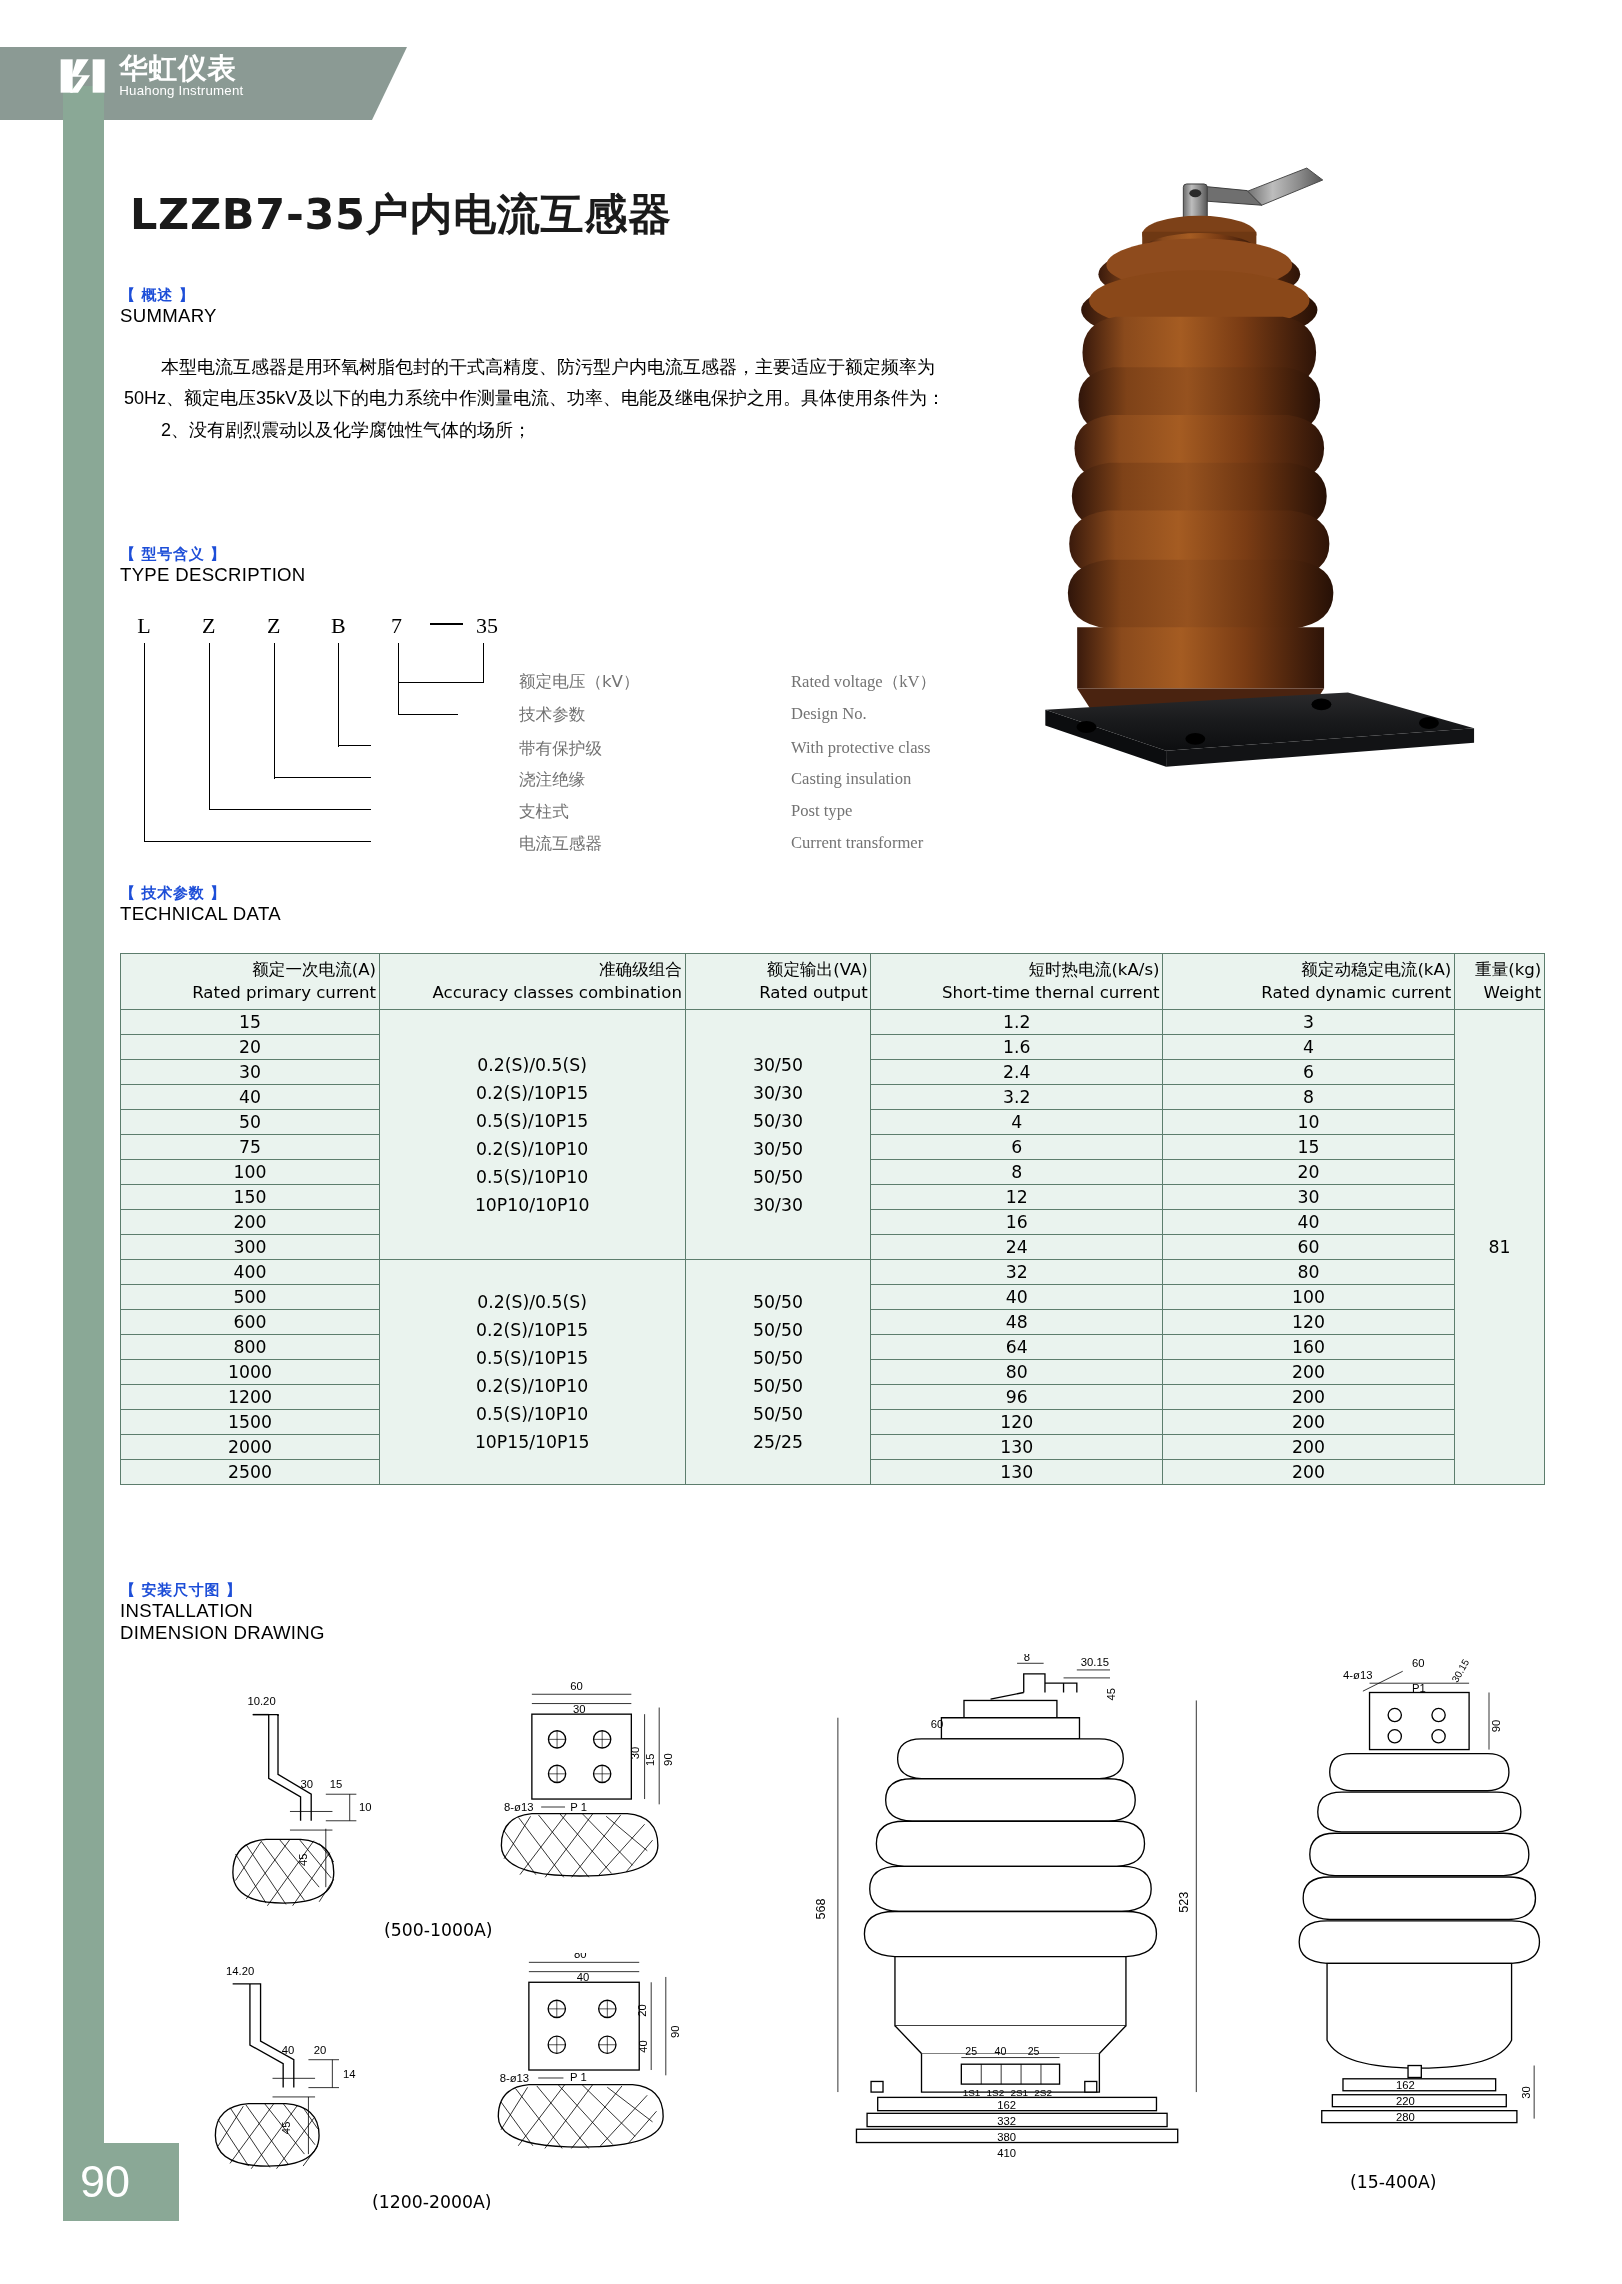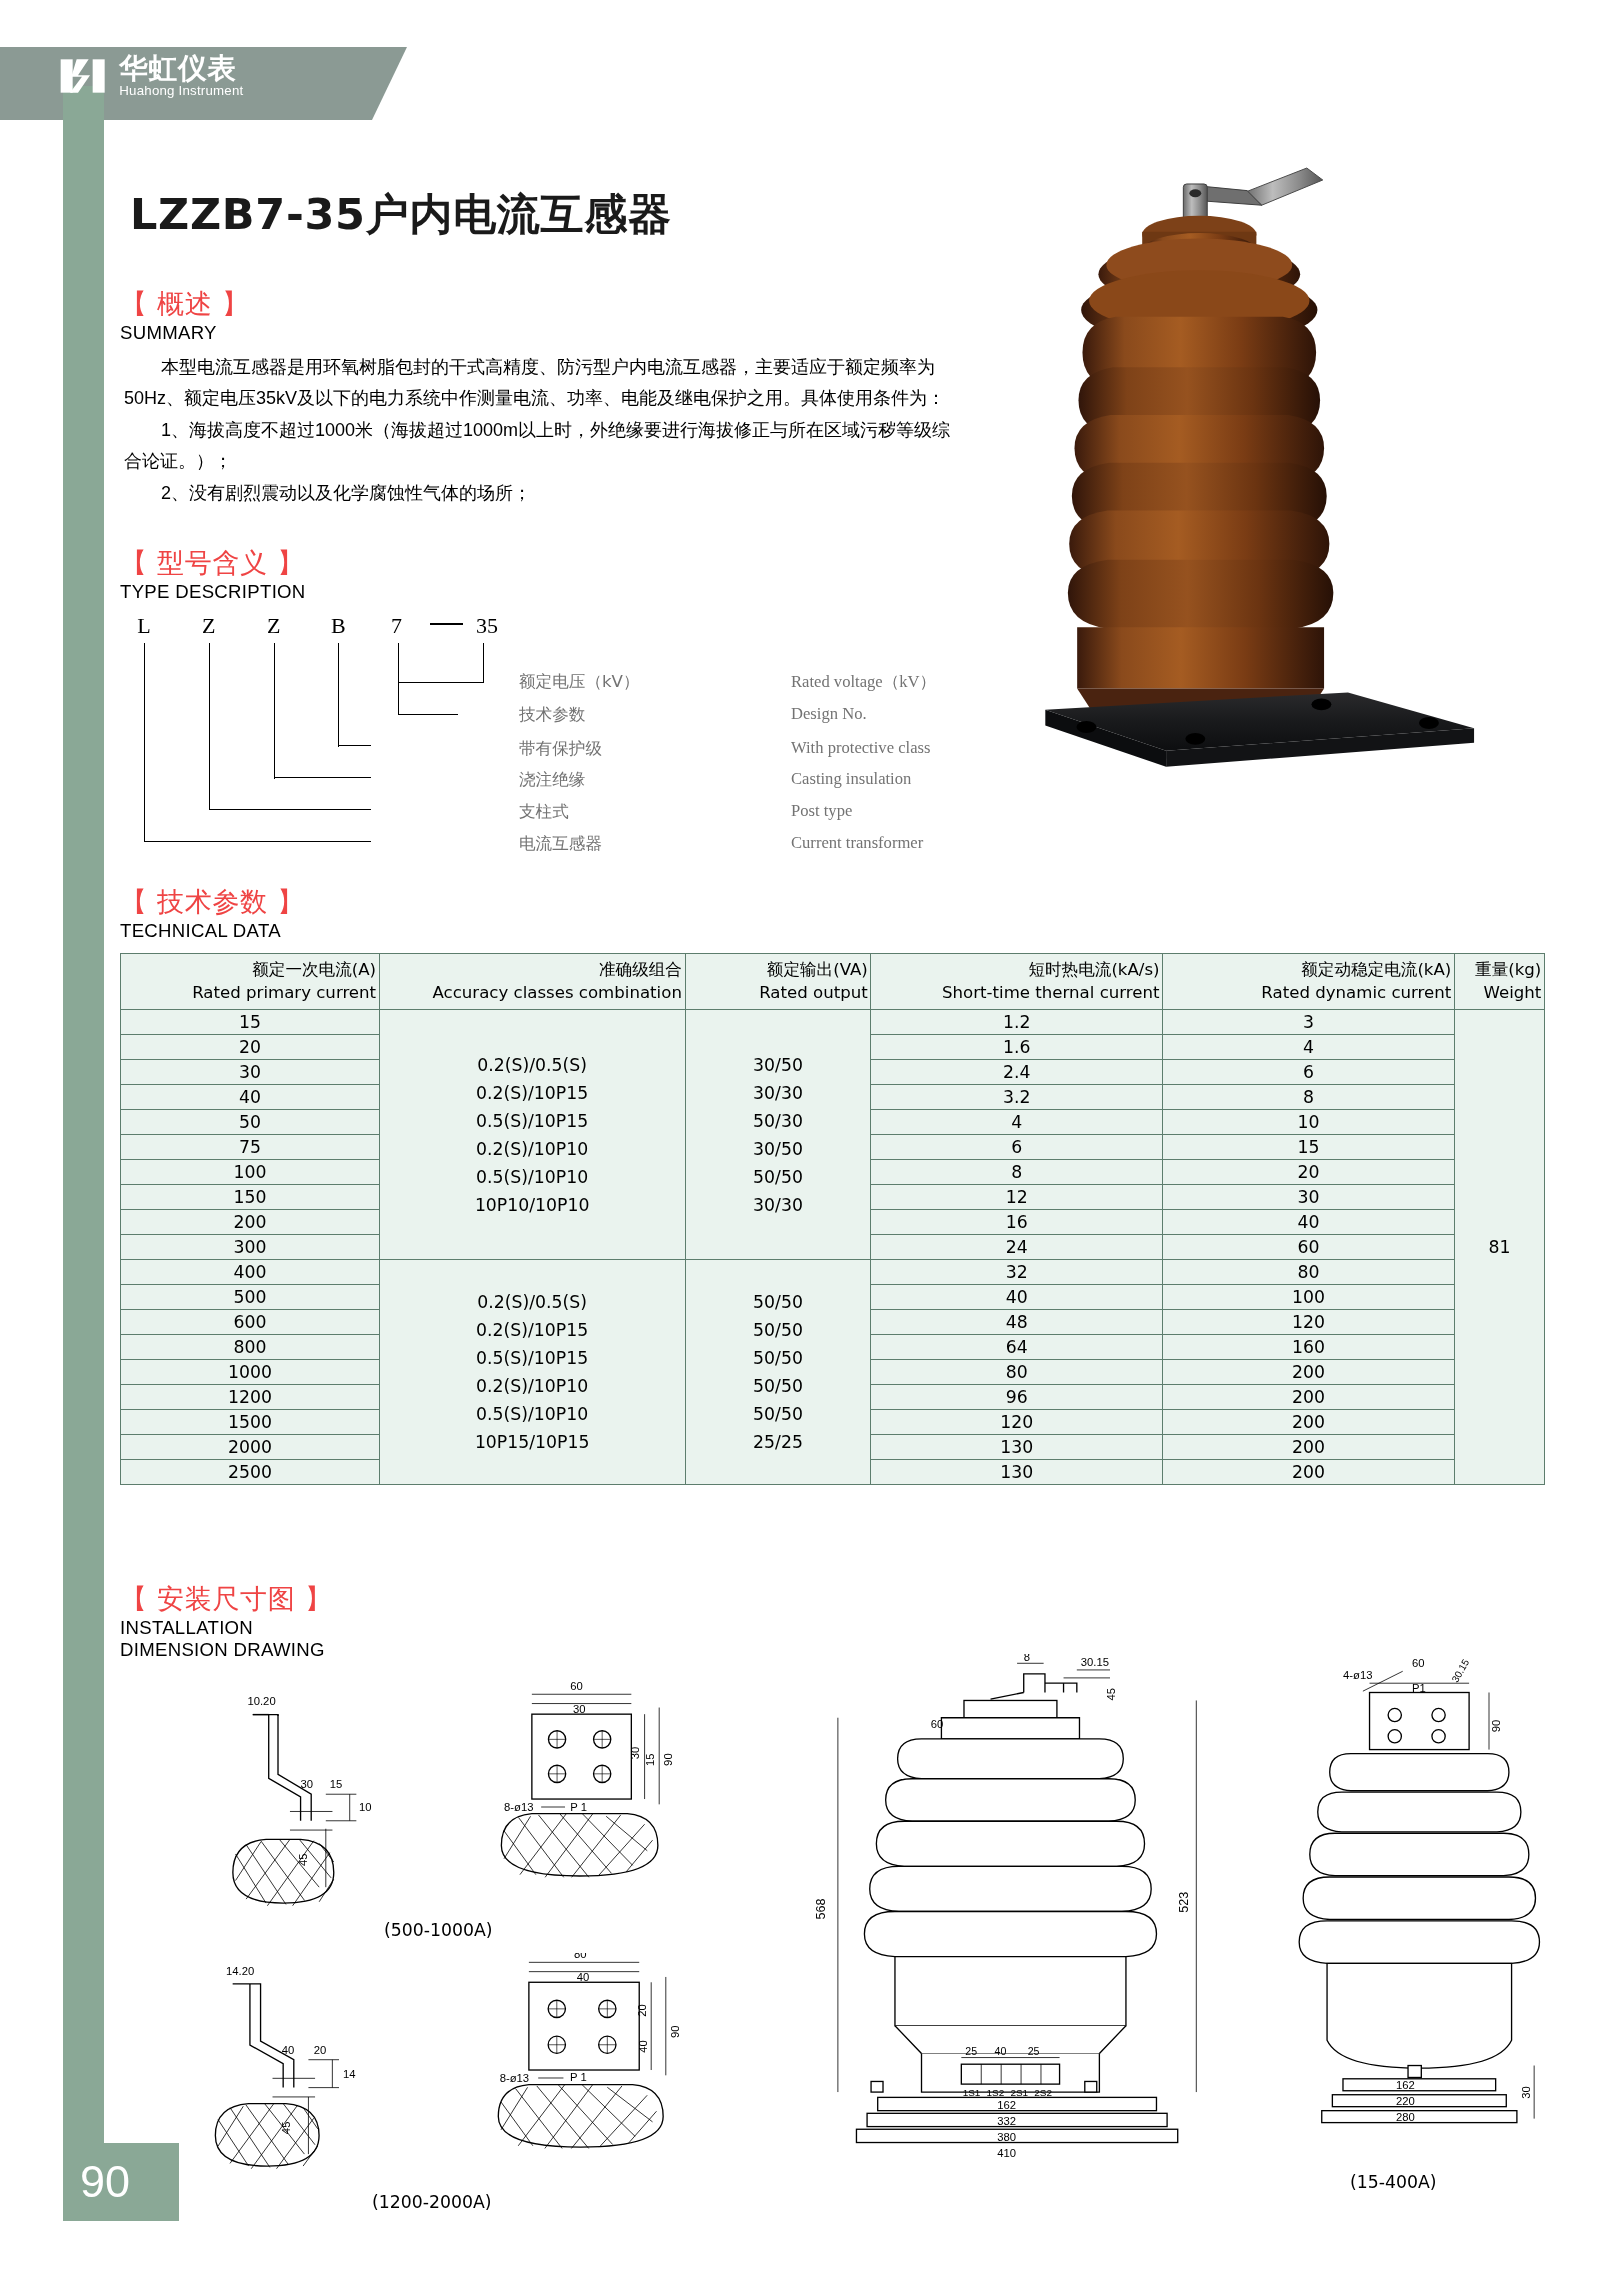--- a/index.html
+++ b/index.html
@@ -94,23 +94,23 @@
     left: 130px; top: 186px;
     font-size: 43px;
     font-weight: bold;
     color: #1a1a1a;
     letter-spacing: 0.7px;
     font-family: "DejaVu Sans", sans-serif;
   }
 
   
   .sec-head-cn {
-    font-size: 27px;
-    font-weight: normal;
-    color: #ef4444;
+    font-size: 15px;
+    font-weight: bold;
+    color: #1d4ed8;
     font-family: "DejaVu Sans", sans-serif;
     letter-spacing: 0.7px;
   }
   .sec-head-en {
     font-size: 18.6px;
     color: #000;
     font-family: "Liberation Sans", sans-serif;
     letter-spacing: 0.3px;
   }
 
@@ -291,21 +291,20 @@
       <ellipse cx="592" cy="858" rx="15" ry="9" fill="#000"></ellipse>
     </svg>
   </div>
 
   <div class="sec-summary">
     <div class="sec-head-cn">【 概述 】</div>
     <div class="sec-head-en">SUMMARY</div>
   </div>
   <div class="summary-body">
     <p class="indent2">本型电流互感器是用环氧树脂包封的干式高精度、防污型户内电流互感器，主要适应于额定频率为50Hz、额定电压35kV及以下的电力系统中作测量电流、功率、电能及继电保护之用。具体使用条件为：</p>
-    <p class="indent2">1、海拔高度不超过1000米（海拔超过1000m以上时，外绝缘要进行海拔修正与所在区域污秽等级综合论证。）；</p>
     <p class="indent2">2、没有剧烈震动以及化学腐蚀性气体的场所；</p>
   </div>
 
   <div class="sec-type">
     <div class="sec-head-cn">【 型号含义 】</div>
     <div class="sec-head-en">TYPE DESCRIPTION</div>
   </div>
 
   <div class="type-diagram">
 

